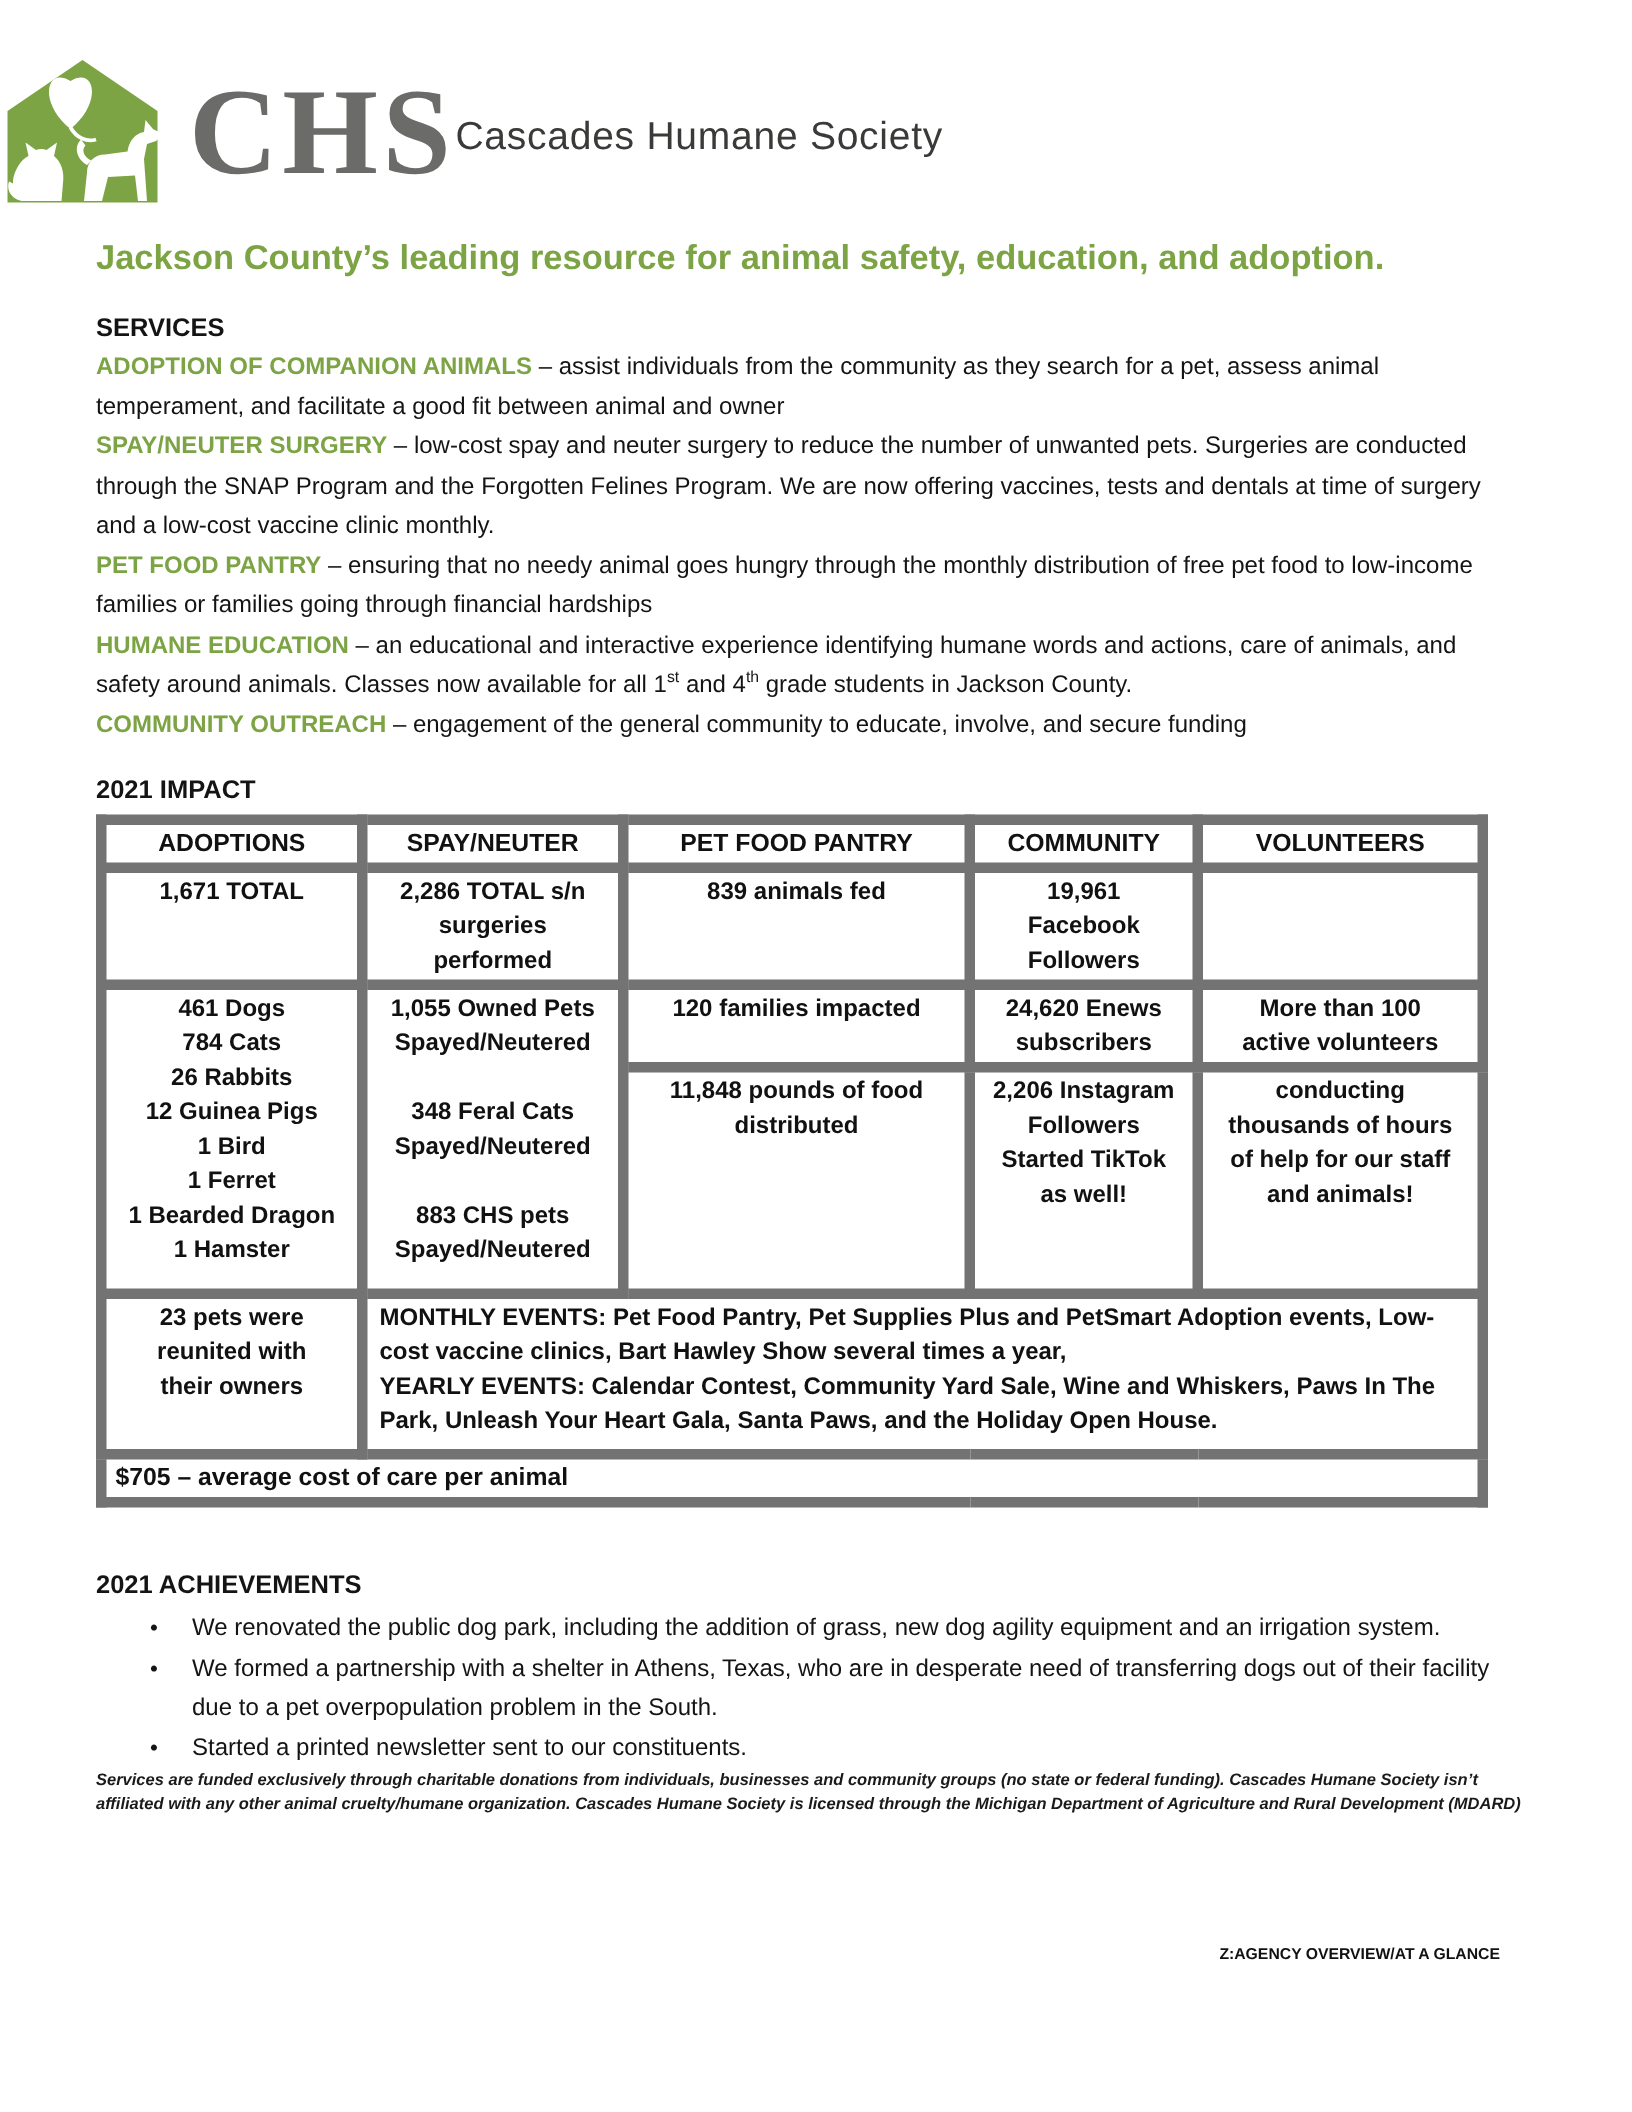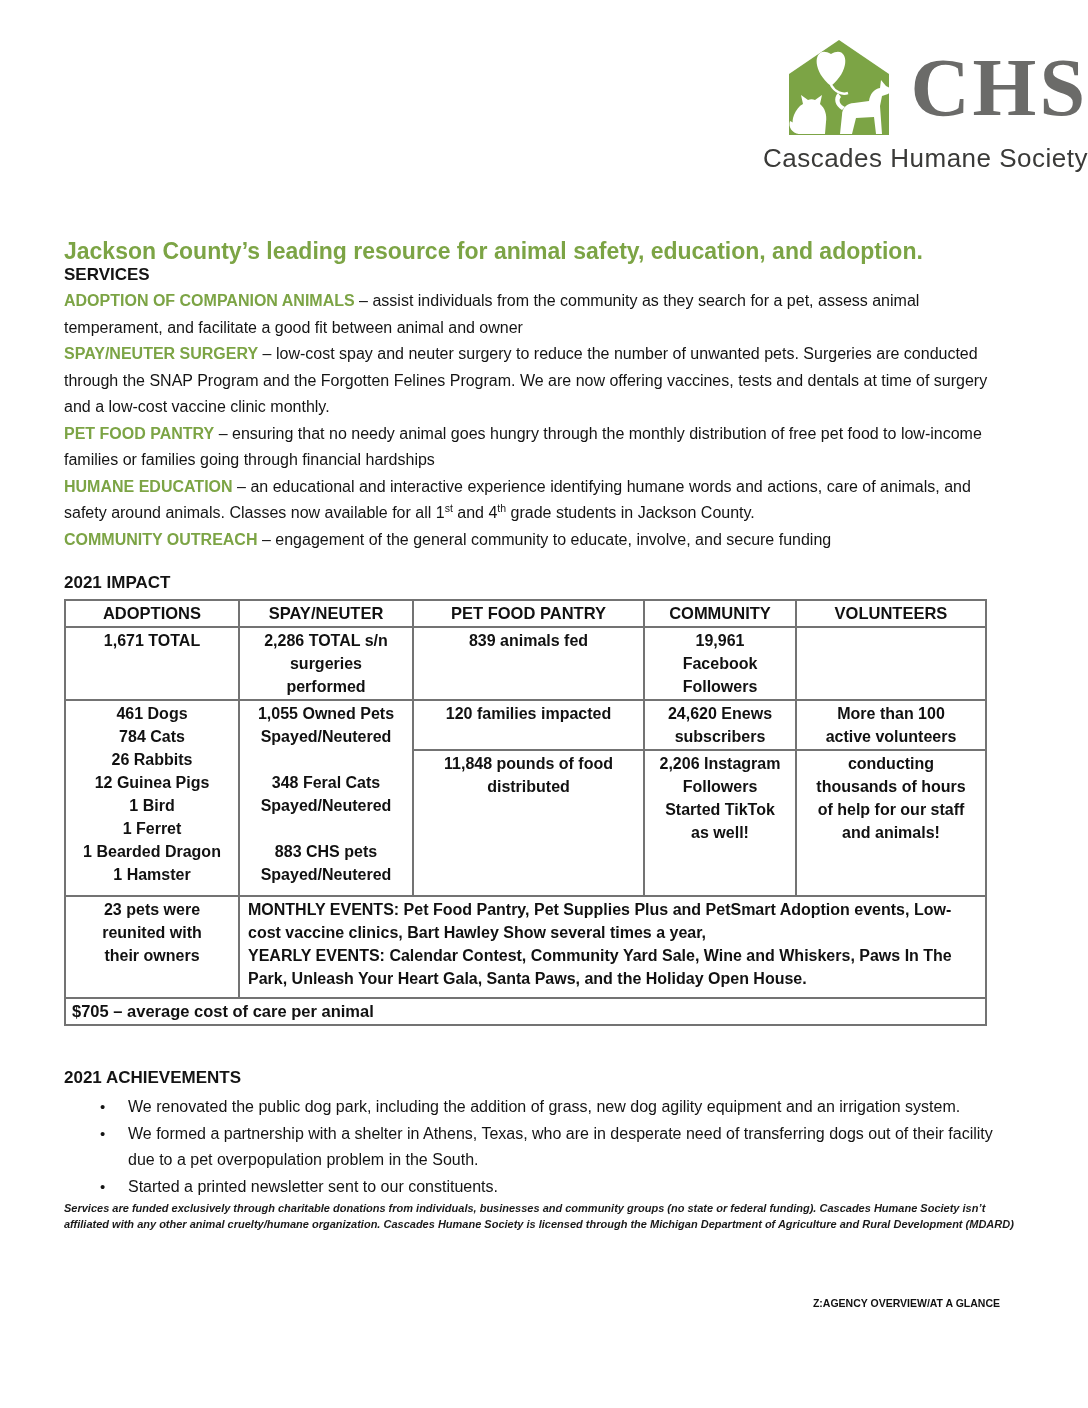--- a/index.html
+++ b/index.html
@@ -1,40 +1,40 @@
 <!DOCTYPE html>
 <html><head>
 <meta charset="utf-8">
 <style>
   html,body { margin:0; padding:0; background:#ffffff; }
   .page {
     position:relative; width:1088px; height:1408px; background:#ffffff;
     font-family:"Liberation Sans", sans-serif; color:#151515; overflow:hidden;
   }
   
-  .logo-wrap { display:flex; flex-direction:column; align-items:flex-end; padding-top:38px; }
+  .logo-wrap { display:flex; flex-direction:row; align-items:center; padding-top:38px; }
   .logo-row { display:flex; align-items:center; gap:16px; }
   .chs-abbr {
     font-family:"Liberation Serif", serif; font-size:82px; font-weight:600;
     color:#6b6b69; letter-spacing:3px; line-height:0.95;
   }
   .logo-caption { font-size:26px; color:#3a3a38; margin-top:5px; letter-spacing:0.5px; }
   
   .main { padding:0 78px 0 64px; }
-  .headline { margin-top:64px; font-size:23px; font-weight:bold; color:#7ca445; }
-  .section-heading { font-size:17px; font-weight:bold; color:#141414; }
+  .headline { margin-top:20px; font-size:23px; font-weight:bold; color:#7ca445; }
+  .section-heading { margin-top:24px; font-size:17px; font-weight:bold; color:#141414; }
   .svc { margin:0; font-size:16px; line-height:26.5px; color:#141414; }
   .svc-block { margin-top:3px; }
   .kw { font-weight:bold; color:#7ca445; }
   sup { font-size:10.5px; line-height:0; vertical-align:super; }
   
   .impact-heading { margin-top:20px; font-size:17px; font-weight:bold; }
   .impact-table { border-collapse:collapse; margin-top:6px; width:921px; table-layout:fixed; }
   .impact-table td {
-    border:2px solid #737373; font-weight:bold; font-size:16px; line-height:23px;
+    border:7px solid #737373; font-weight:bold; font-size:16px; line-height:23px;
     text-align:center; vertical-align:top; padding:1px 4px; color:#111;
   }
   .impact-table td.hdr { font-size:16.5px; height:22px; vertical-align:middle; }
   .pre { white-space:pre-line; }
   .r-totals td { height:66px; }
   .r-det1 td { height:44px;border-radius:16px; }
   .r-det2 td { height:142px; }
   .r-events td { height:98px; }
   .events-cell { text-align:left !important; line-height:25px; padding-left:8px !important; }
   .avg-cell { text-align:left !important; font-size:16.5px !important; height:20px; padding-left:6px !important; }

